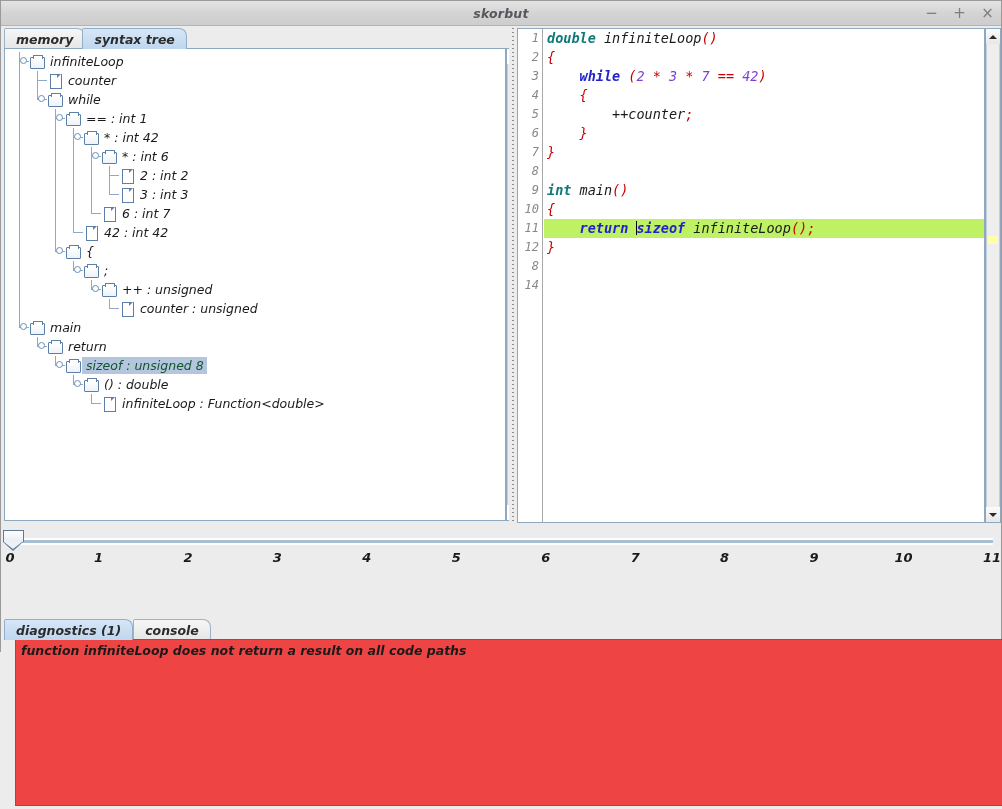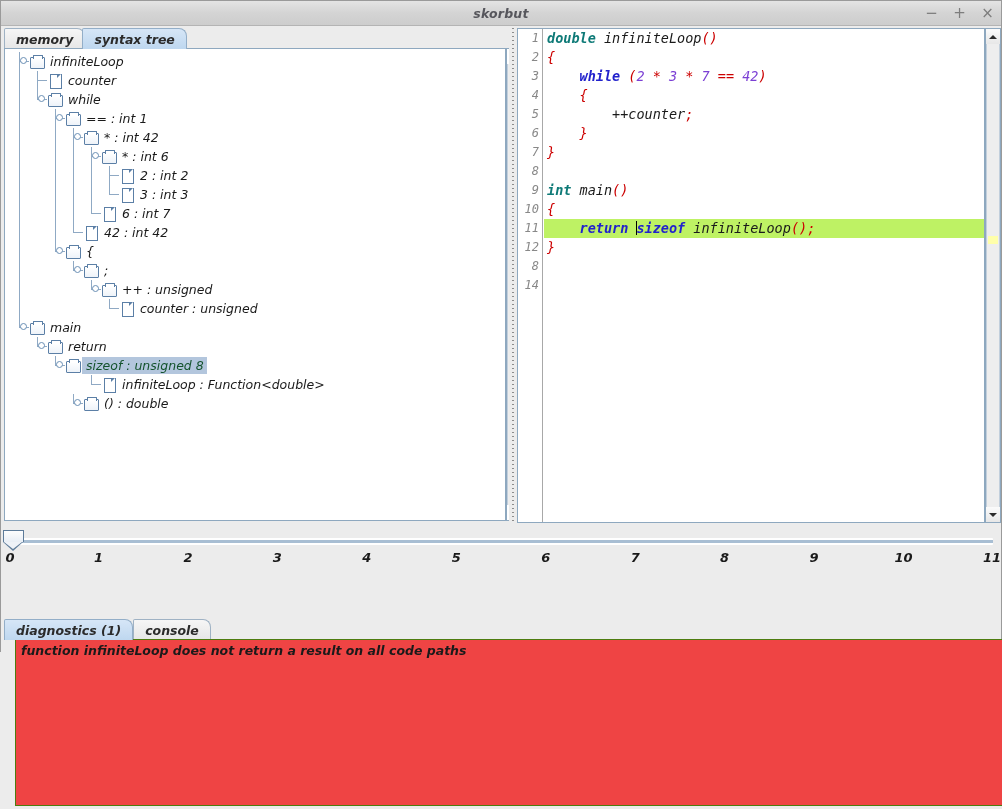--- a/index.html
+++ b/index.html
@@ -579,36 +579,36 @@
                   <div class="vline" style="left: 48px; top: 0px; height: 9.5px;"></div>
                   <div class="hline" style="left: 48px; top: 9px; width: 10px;"></div>
                 </div>
                 <div class="handle" style="left: 49px; top: 5px;"></div>
                 <div style="width: 58px; flex: 0 0 auto;"></div>
                 <div class="ico folder"></div>
                 <span class="label">sizeof : unsigned 8</span>
               </div>
               <div class="tnode">
                 <div class="tlines">
+                  <div class="vline" style="left: 66px; top: 0px; height: 9.5px;"></div>
+                  <div class="hline" style="left: 66px; top: 9px; width: 10px;"></div>
+                </div>
+                <div class="handle" style="left: 67px; top: 5px;"></div>
+                <div style="width: 76px; flex: 0 0 auto;"></div>
+                <div class="ico folder"></div>
+                <span class="label">() : double</span>
+              </div>
+              <div class="tnode">
+                <div class="tlines">
                   <div class="vline" style="left: 84px; top: 0px; height: 9.5px;"></div>
                   <div class="hline" style="left: 84px; top: 9px; width: 10px;"></div>
                 </div>
                 <div style="width: 94px; flex: 0 0 auto;"></div>
                 <div class="ico leaf"></div>
                 <span class="label">infiniteLoop : Function&lt;double&gt;</span>
-              </div>
-              <div class="tnode">
-                <div class="tlines">
-                  <div class="vline" style="left: 66px; top: 0px; height: 9.5px;"></div>
-                  <div class="hline" style="left: 66px; top: 9px; width: 10px;"></div>
-                </div>
-                <div class="handle" style="left: 67px; top: 5px;"></div>
-                <div style="width: 76px; flex: 0 0 auto;"></div>
-                <div class="ico folder"></div>
-                <span class="label">() : double</span>
               </div>
             </div>
         </div>
         <div class="vscroll" id="tree-vscroll" style="left:505px; top:22px; width:16px; height:473px;">
           <div class="track"></div>
         </div>
       </div>
 
       <div id="divider">
         <div class="dots"></div>

